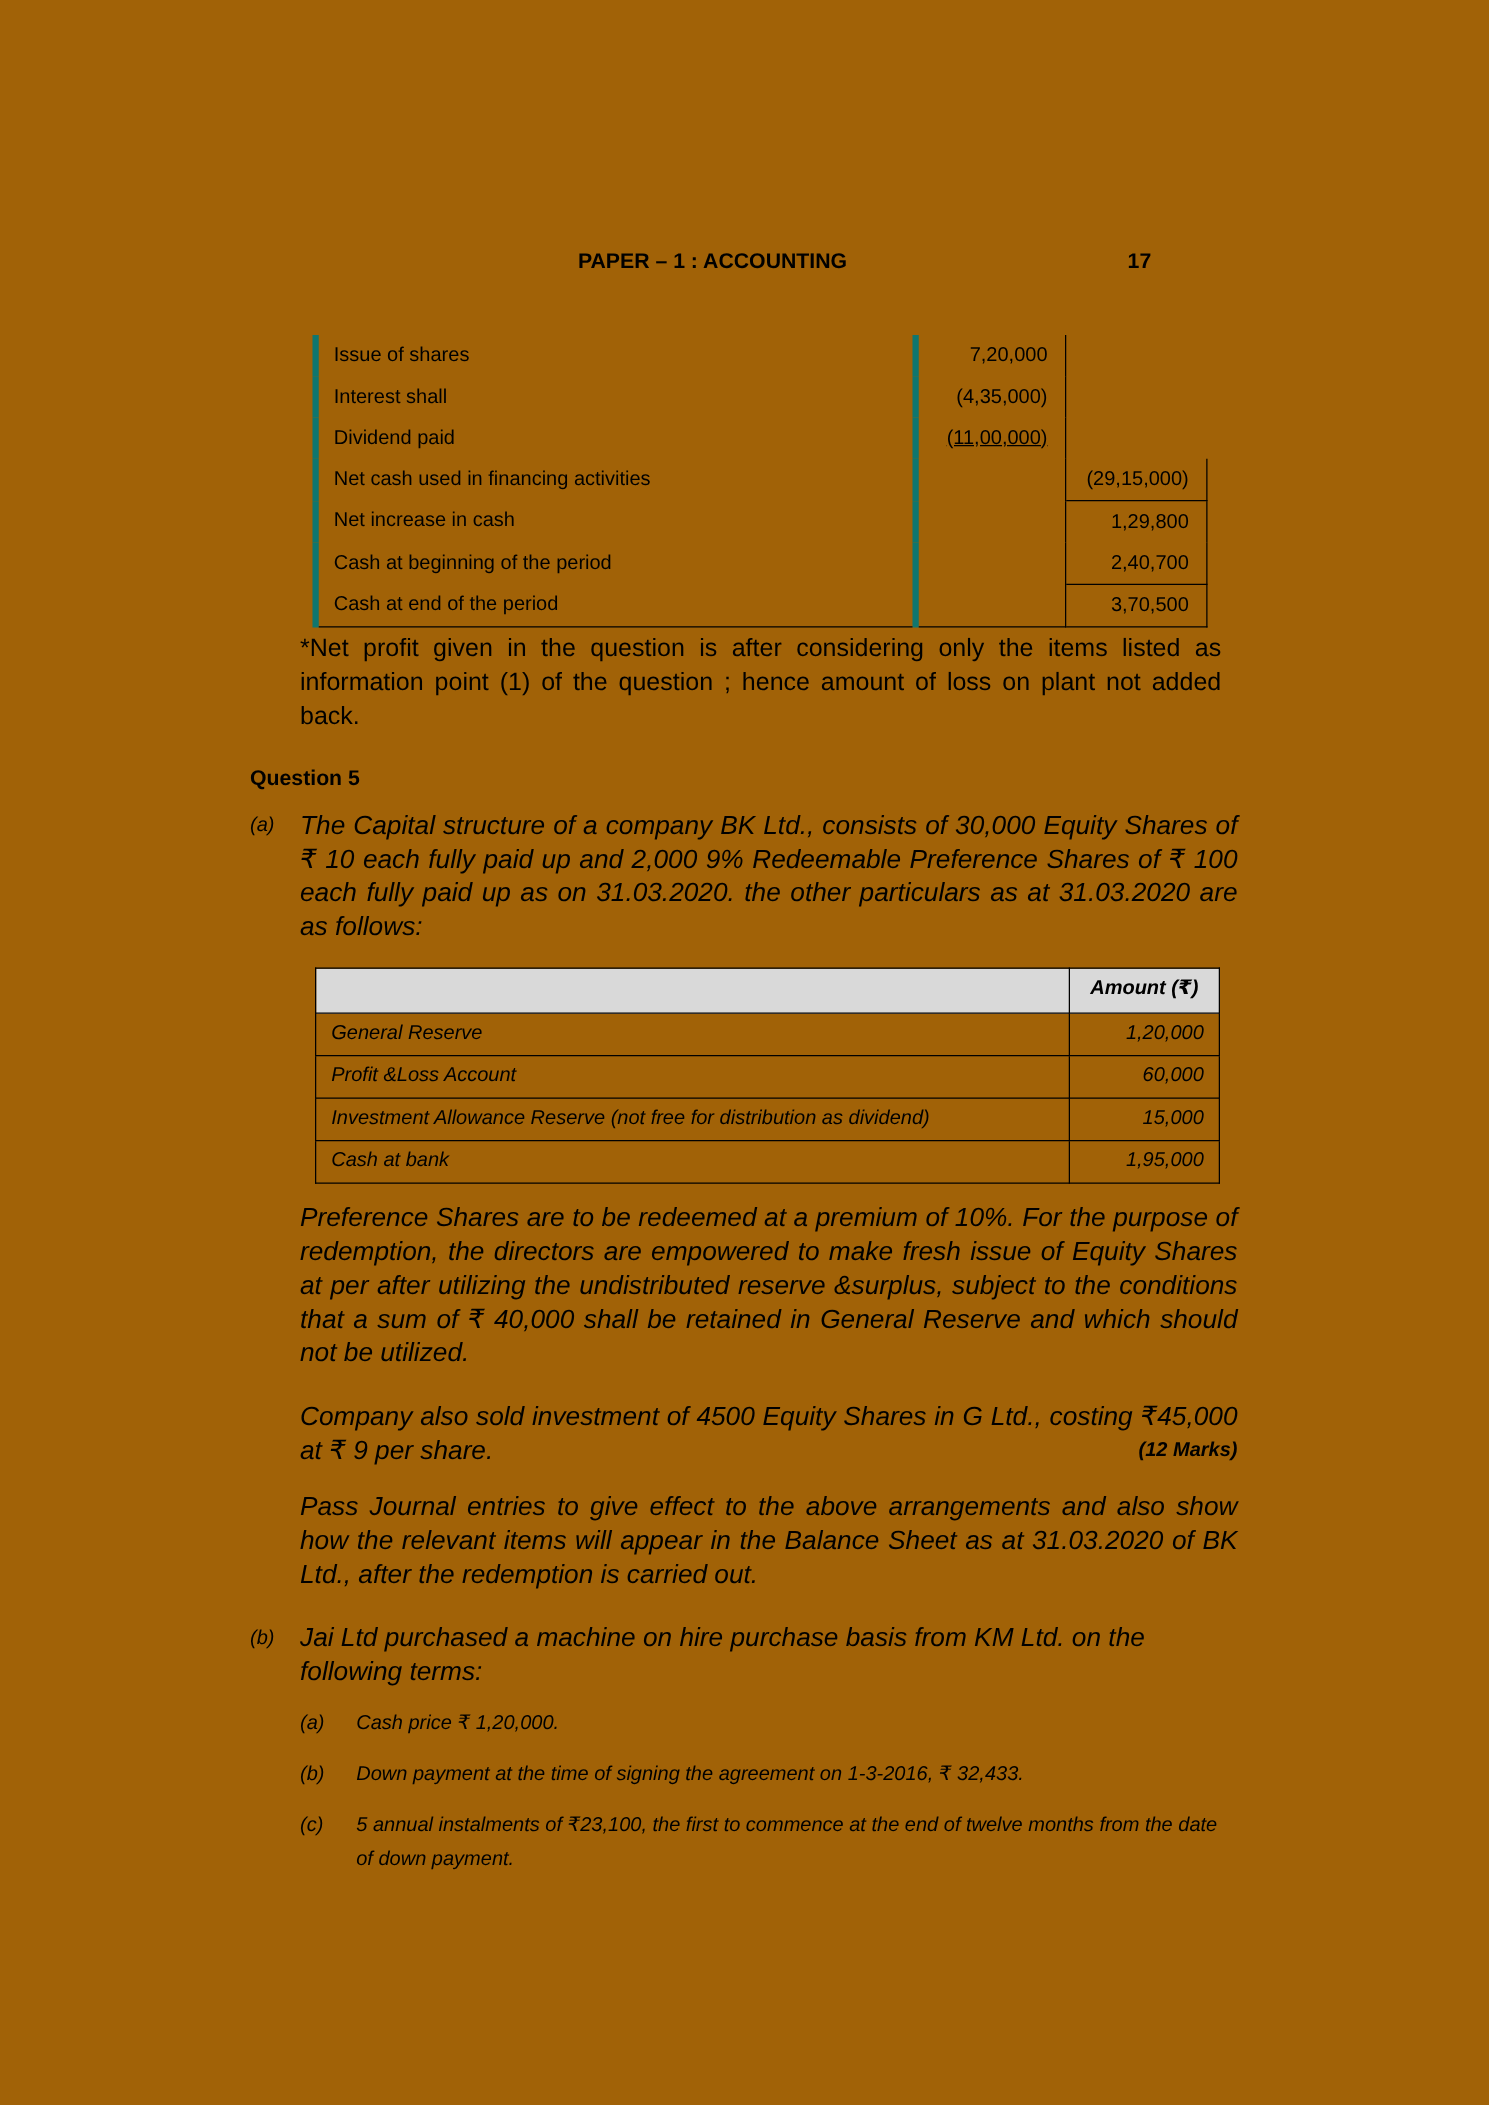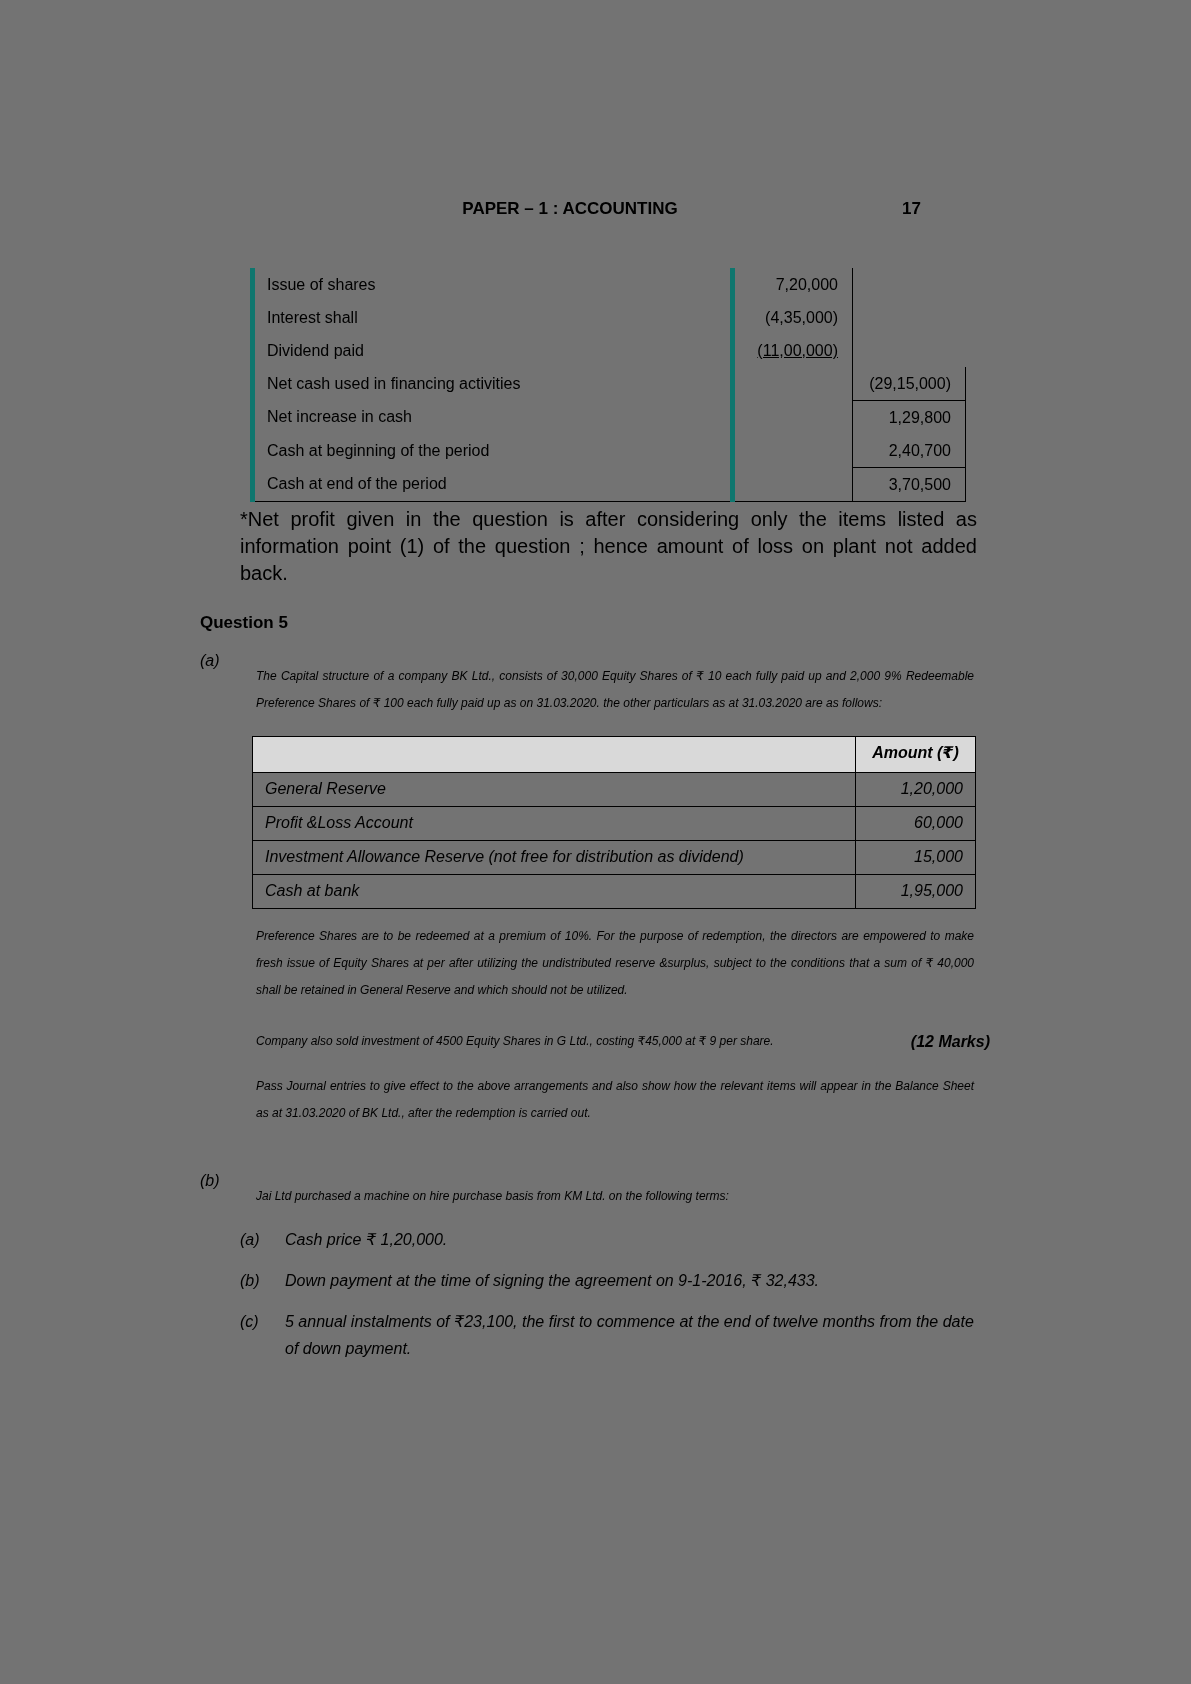--- a/index.html
+++ b/index.html
@@ -1,21 +1,21 @@
 <!DOCTYPE html>
 <html><head>
 <meta charset="utf-8">
 <style>
   html,body{margin:0;padding:0;background:#ffffff;}
   .page{
     position:relative;
     width:1191px;height:1684px;
     box-sizing:border-box;
     padding:198px 201px 0 200px;
-    background:#737373;
+    background:#a16207;
     font-family:"Liberation Sans","DejaVu Sans",sans-serif;
     color:#000;
     overflow:hidden;
   }
   
   .doc-header{position:relative;height:22px;}
   .doc-title{font-weight:bold;font-size:17px;line-height:22px;text-align:center;padding-right:50px;}
   .page-number{position:absolute;top:0;right:69px;font-weight:bold;font-size:17px;line-height:22px;}
 
   
@@ -31,21 +31,21 @@
   
   .footnote{margin:4px 0 0 40px;width:737px;font-size:20px;line-height:27px;text-align:justify;}
 
   
   .q-heading{margin-top:22px;font-size:17px;font-weight:bold;line-height:27px;}
 
   
   .part{display:flex;margin-top:11px;}
   .part-marker{width:40px;flex:0 0 40px;font-size:16px;font-style:italic;line-height:27px;}
   .part-body{flex:1;width:750px;}
-  .para{font-size:12px;font-style:italic;line-height:27px;text-align:justify;margin:16px;}
+  .para{font-size:21px;font-style:italic;line-height:27px;text-align:justify;margin:0;}
   .mt{margin-top:18px;}
 
   
   .t2{border-collapse:collapse;table-layout:fixed;width:723px;margin:19px 0 0 12px;}
   .t2 td,.t2 th{border:1px solid #000;font-size:16px;font-style:italic;font-weight:normal;
       padding:3px 12px 4px 12px;vertical-align:top;line-height:26px;}
   .t2 th{background:#d9d9d9;height:28px;}
   .t2 .amt-h{font-weight:bold;text-align:center;}
   .t2 .lbl2{text-align:justify;}
   .t2 .amt{text-align:right;}
@@ -167,21 +167,21 @@
     <div class="part-marker">(b)</div>
     <div class="part-body">
       <p class="para" style="text-align:left">Jai Ltd purchased a machine on hire purchase basis from KM Ltd. on the following terms:</p>
 
       <div class="subitem">
         <div class="sub-marker">(a)</div>
         <div class="sub-text">Cash price ₹ 1,20,000.</div>
       </div>
       <div class="subitem">
         <div class="sub-marker">(b)</div>
-        <div class="sub-text">Down payment at the time of signing the agreement on 9-1-2016, ₹ 32,433.</div>
+        <div class="sub-text">Down payment at the time of signing the agreement on 1-3-2016, ₹ 32,433.</div>
       </div>
       <div class="subitem">
         <div class="sub-marker">(c)</div>
         <div class="sub-text">5 annual instalments of ₹23,100, the first to commence at the end of twelve months from the date of down payment.</div>
       </div>
     </div>
   </div>
 
 </div>
 

